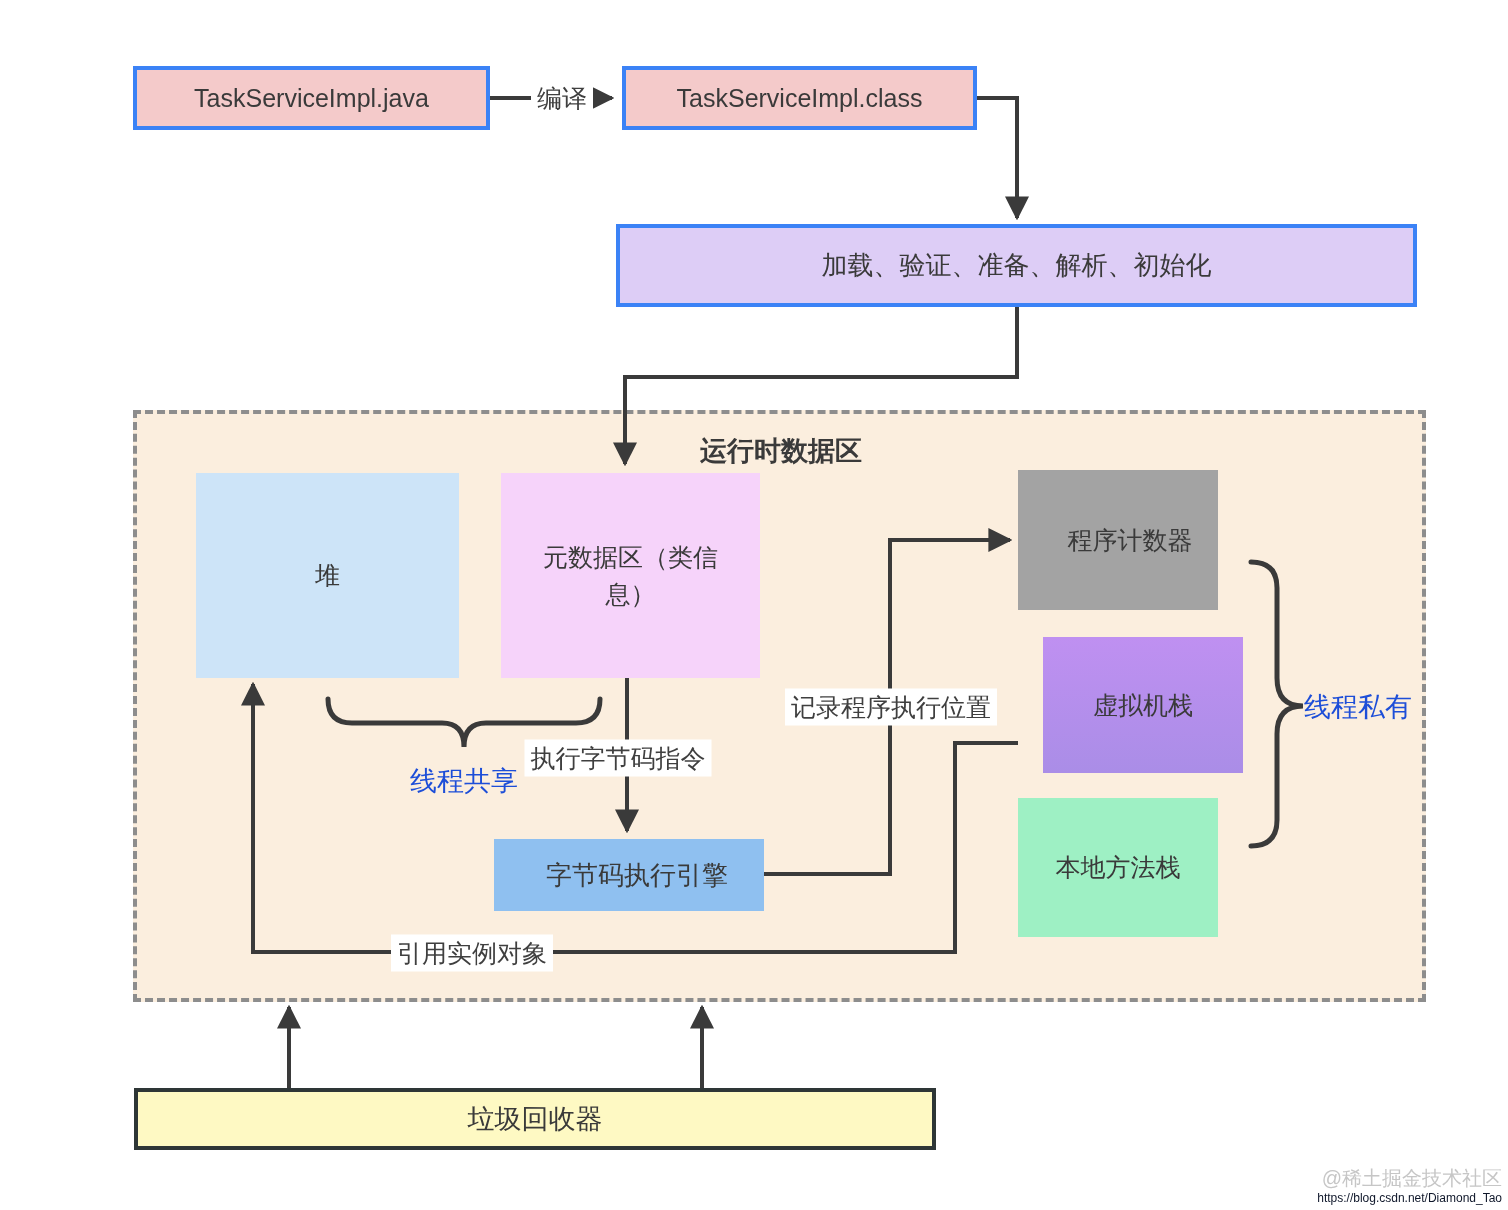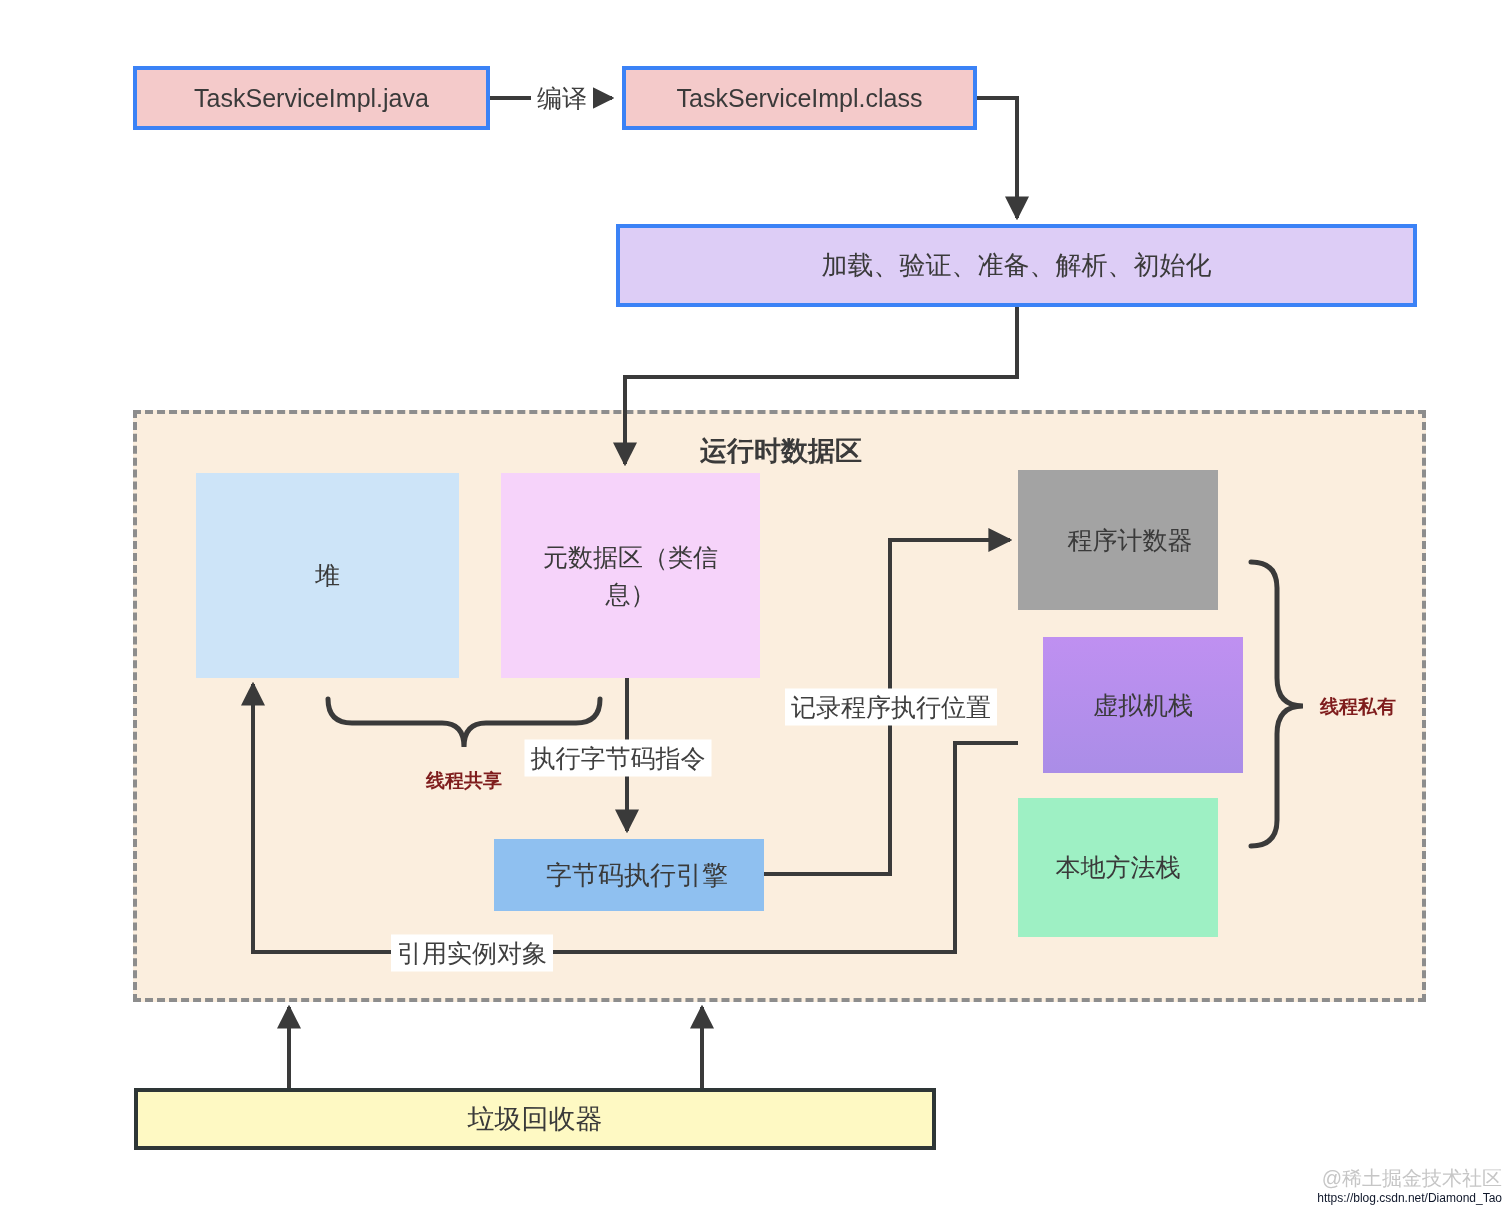--- a/index.html
+++ b/index.html
@@ -17,22 +17,22 @@
                 background:#fbeede;border:4px dashed #8d8d8d;box-sizing:border-box;z-index:1;}
   .node-heap    {left:196px;top:473px;width:263px;height:205px;background:#cde4f8;}
   .node-meta    {left:501px;top:473px;width:259px;height:205px;background:#f6d3fa;line-height:1.45;padding:0 28px;}
   .node-engine  {left:494px;top:839px;width:270px;height:72px;background:#8fc0f0;font-size:26px;padding-left:16px;}
   .node-counter {left:1018px;top:470px;width:200px;height:140px;background:#a3a3a3;padding-left:24px;}
   .node-vmstack {left:1018px;top:637px;width:200px;height:136px;background:linear-gradient(180deg,#bf90f1,#aa8de7);margin-left:25px;}
   .node-native  {left:1018px;top:798px;width:200px;height:139px;background:#9ef0c4;}
   .node-gc      {left:134px;top:1088px;width:802px;height:62px;background:#fef9c3;border:4px solid #2e3636;font-size:27px;}
   .edge-label{position:absolute;transform:translate(-50%,-50%);background:#ffffff;
               padding:2px 6px;font-size:25px;white-space:nowrap;z-index:4;color:#3f3f3f;}
-  .free-label{position:absolute;transform:translate(-50%,-50%);font-size:19px;font-weight:bold;
-              white-space:nowrap;z-index:4;color:#7f1d1d;}
+  .free-label{position:absolute;transform:translate(-50%,-50%);font-size:27px;font-weight:normal;
+              white-space:nowrap;z-index:4;color:#1d4ed8;}
   .title-label{position:absolute;transform:translate(-50%,-50%);font-size:27px;font-weight:bold;
                white-space:nowrap;z-index:2;color:#3a3a3a;}
   svg.connectors{position:absolute;left:0;top:0;z-index:2;}
   .watermark{position:absolute;right:6px;bottom:4px;text-align:right;z-index:5;line-height:1.25;}
   .watermark .wm1{font-size:20px;color:#c6c6c6;}
   .watermark .wm2{font-size:12px;color:#0f172a;}
 </style>
 </head>
 <body>
 

